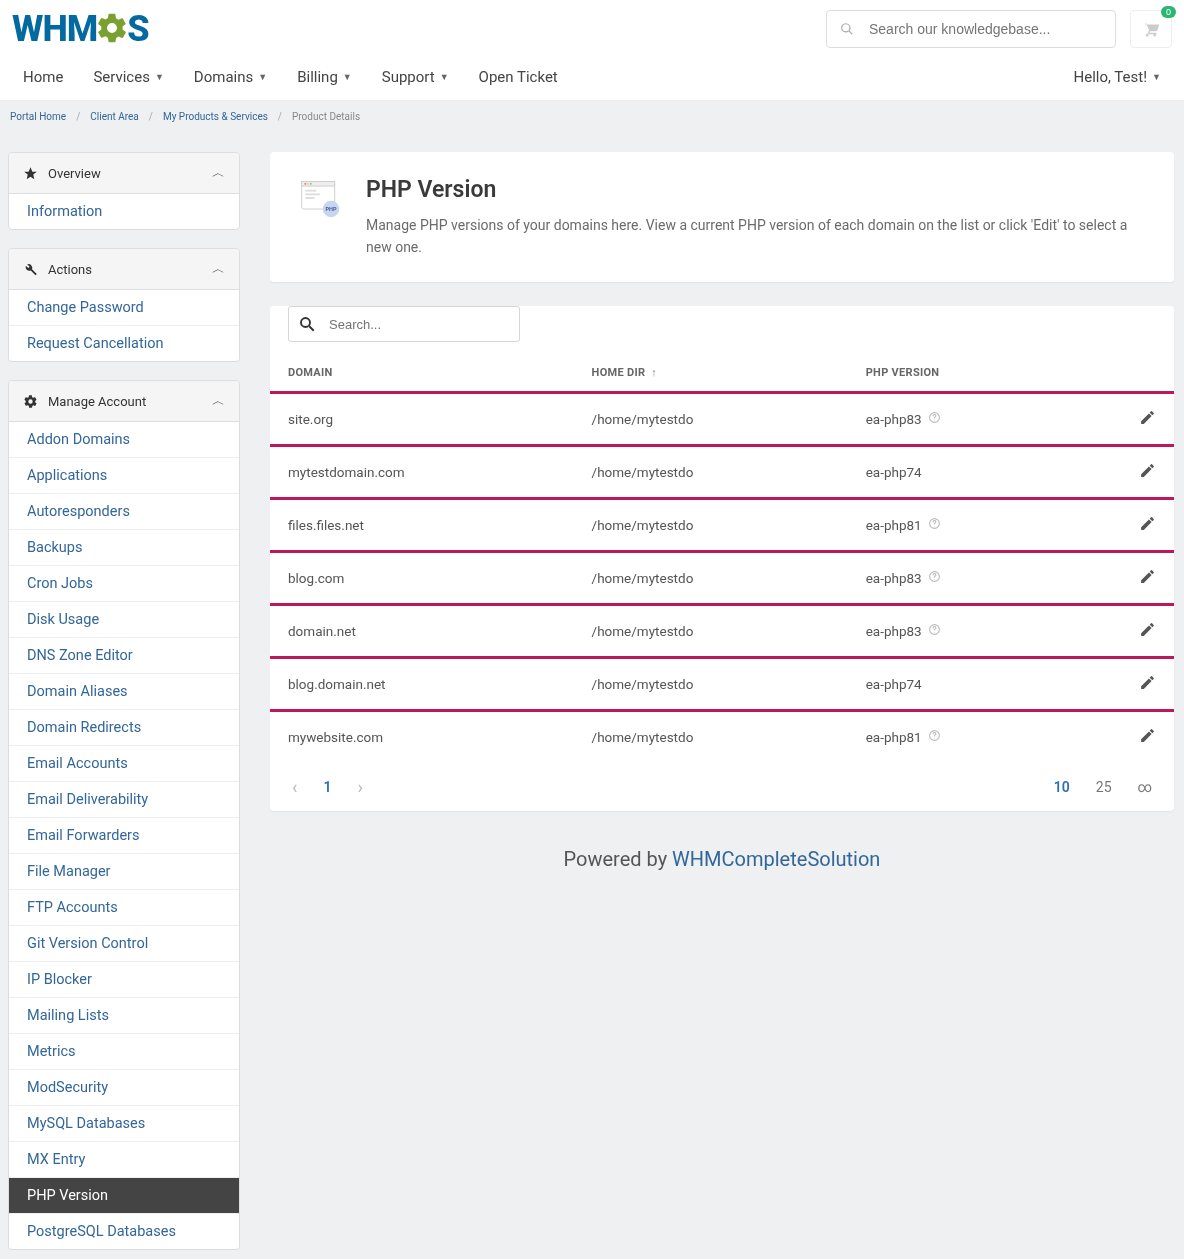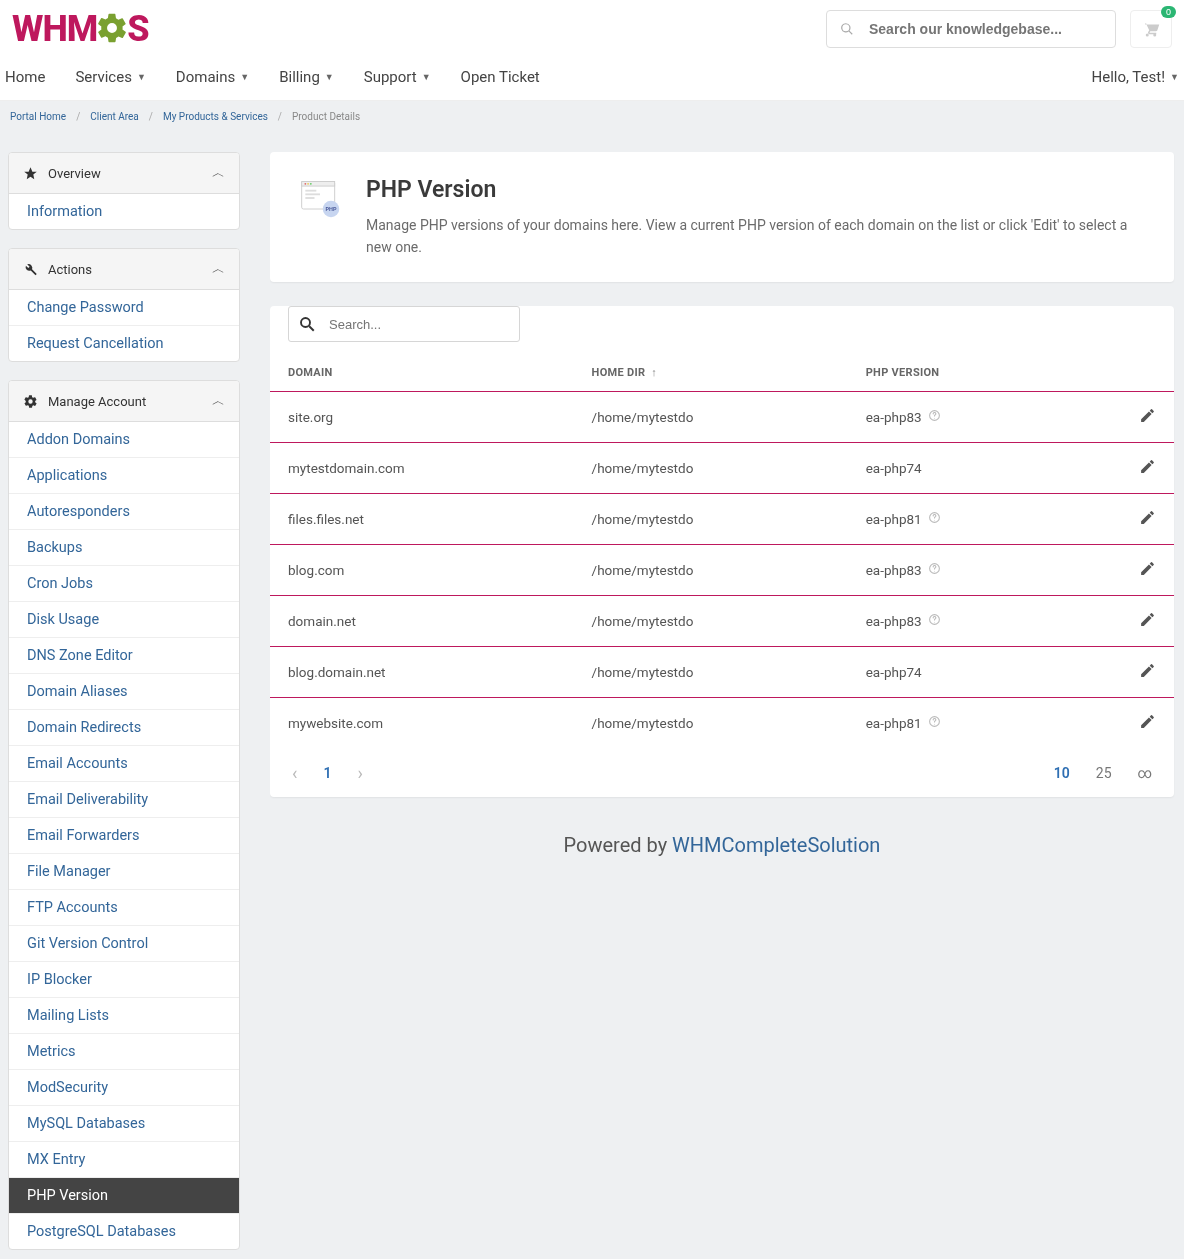--- a/index.html
+++ b/index.html
@@ -1,31 +1,31 @@
 <!DOCTYPE html>
 <html><head>
 <meta charset="utf-8">
 <style>
 * { box-sizing: border-box; margin: 0; padding: 0; }
 body { font-family: -apple-system, BlinkMacSystemFont, "Segoe UI", Roboto, "Helvetica Neue", Arial, sans-serif; font-size: 14px; color: #555; background: #fff; width: 1184px; }
 a { text-decoration: none; color: #336699; }
 
 
 .top-bar { display: flex; align-items: center; justify-content: space-between; padding: 8px 12px 4px; }
-.logo { font-size: 36px; font-weight: 800; color: #be185d; letter-spacing: -1px; display: flex; align-items: center; }
+.logo { font-size: 36px; font-weight: 800; color: #0369a1; letter-spacing: -1px; display: flex; align-items: center; }
 .logo .gear { color: #7aa030; display:inline-block; font-size:30px; position:relative; top:-1px; margin:0 -2px;}
 .top-right { display: flex; align-items: center; gap: 14px; }
 .kb-search { position: relative; }
-.kb-search input { width: 290px; height: 38px; border: 1px solid #ddd; border-radius: 4px; padding: 6px 12px 6px 42px; font-size: 14px; color:#888;font-weight:bold;}
+.kb-search input { width: 290px; height: 38px; border: 1px solid #ddd; border-radius: 4px; padding: 6px 12px 6px 42px; font-size: 14px; color:#888;}
 .kb-search .icon { position: absolute; left: 14px; top: 50%; transform: translateY(-50%); color: #aaa; font-size:14px;}
 .cart-btn { width: 42px; height: 38px; border: 1px solid #eee; border-radius: 4px; background: #fff; display: flex; align-items: center; justify-content: center; position: relative; color:#ccc; }
 .cart-badge { position: absolute; top: -5px; right: -5px; background: #2bb673; color: #fff; font-size: 9px; border-radius: 8px; padding: 1px 5px; }
 
 
-.main-nav { display: flex; align-items: center; justify-content: space-between; padding: 0 5px; border-bottom: 1px solid #eee; }
+.main-nav { display: flex; align-items: center; justify-content: space-between; padding: 0 23px; border-bottom: 1px solid #eee; }
 .nav-items { display: flex; gap: 30px; }
 .nav-item { padding: 14px 0; color: #444; font-size: 15px; display:flex; align-items:center; gap:5px; }
 .caret-sm { font-size: 9px; color:#666; }
 .greeting { color: #444; font-size: 15px; display:flex; align-items:center; gap:5px;}
 
 
 .breadcrumb { background: #eef0f2; padding: 10px 10px; font-size: 10px; display:flex; gap:10px; align-items:center; }
 .breadcrumb a { color: #336699; }
 .breadcrumb .sep { color: #aaa; }
 .breadcrumb .current { color: #888; }
@@ -58,21 +58,21 @@
 
 
 .tcard { padding: 0 0 0 0; }
 .search-box { margin: 20px 0 10px 18px; width: 232px; position: relative; }
 .search-box input { width: 100%; height: 36px; border: 1px solid #d6d6d6; border-radius: 3px; padding: 4px 10px 4px 40px; font-size: 13px; color:#888;}
 .search-box .icon { position: absolute; left: 10px; top: 50%; transform: translateY(-50%); color:#555; font-size:18px;}
 
 table.data { width: 100%; border-collapse: collapse; padding-left: 43px; }
 table.data th { text-align: left; font-size: 11px; letter-spacing: .3px; color: #666; font-weight: 700; padding: 14px 18px 12px; text-transform: uppercase; }
 table.data th .sort-arrow{ color:#888; margin-left:6px;}
-table.data td { padding: 15px 18px; border-top: 1px solid #be185d; font-size: 13.5px; color:#555; }
+table.data td { padding: 15px 18px; border-top: 3px solid #be185d; font-size: 13.5px; color:#555; }
 td.actions { text-align: right; padding-right: 22px; }
 .qmark { display:inline-block; margin-left:6px; color:#bbb; font-size:13px;}
 .edit-ic { color:#555; cursor:pointer; display:inline-block;}
 
 
 .pager { display:flex; align-items:center; justify-content: space-between; padding: 14px 22px; }
 .pager-left, .pager-right { display:flex; align-items:center; gap:26px; font-size:14px; color:#777;}
 .pager-left .active, .pager-right .active { color:#2f6fb3; font-weight:600;}
 .pager .arrow{color:#bbb; font-size:18px; }
 

